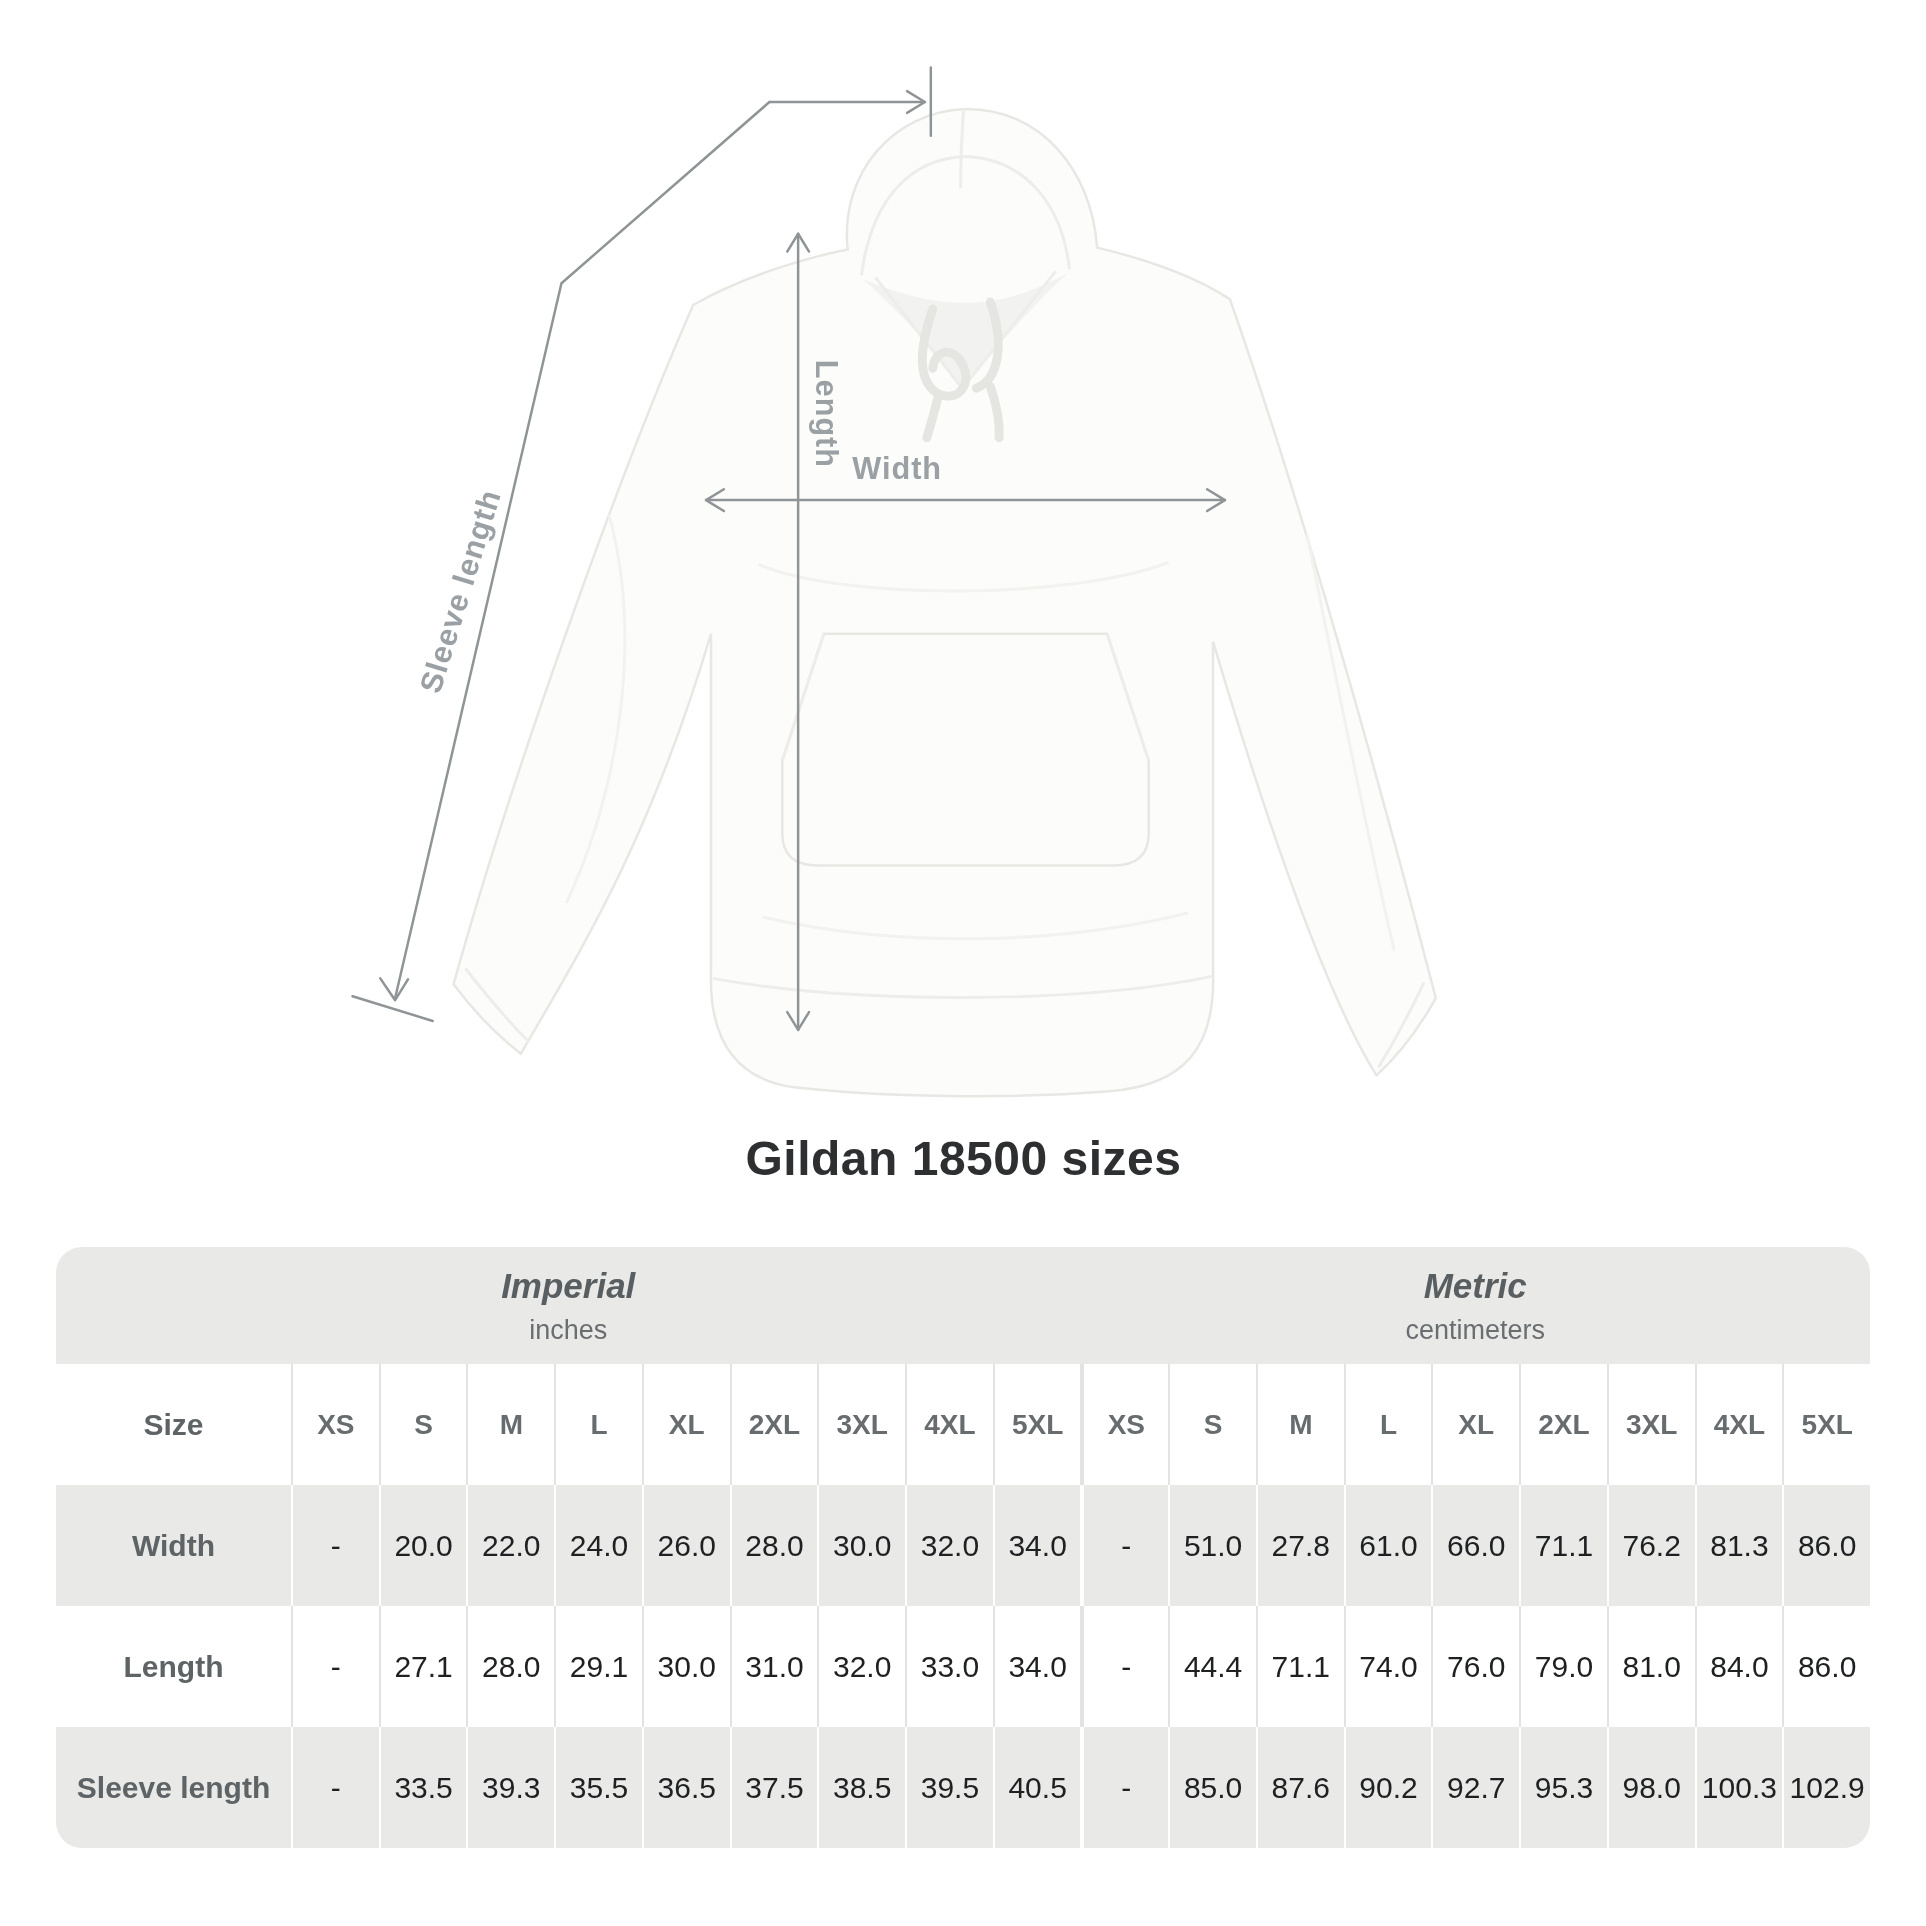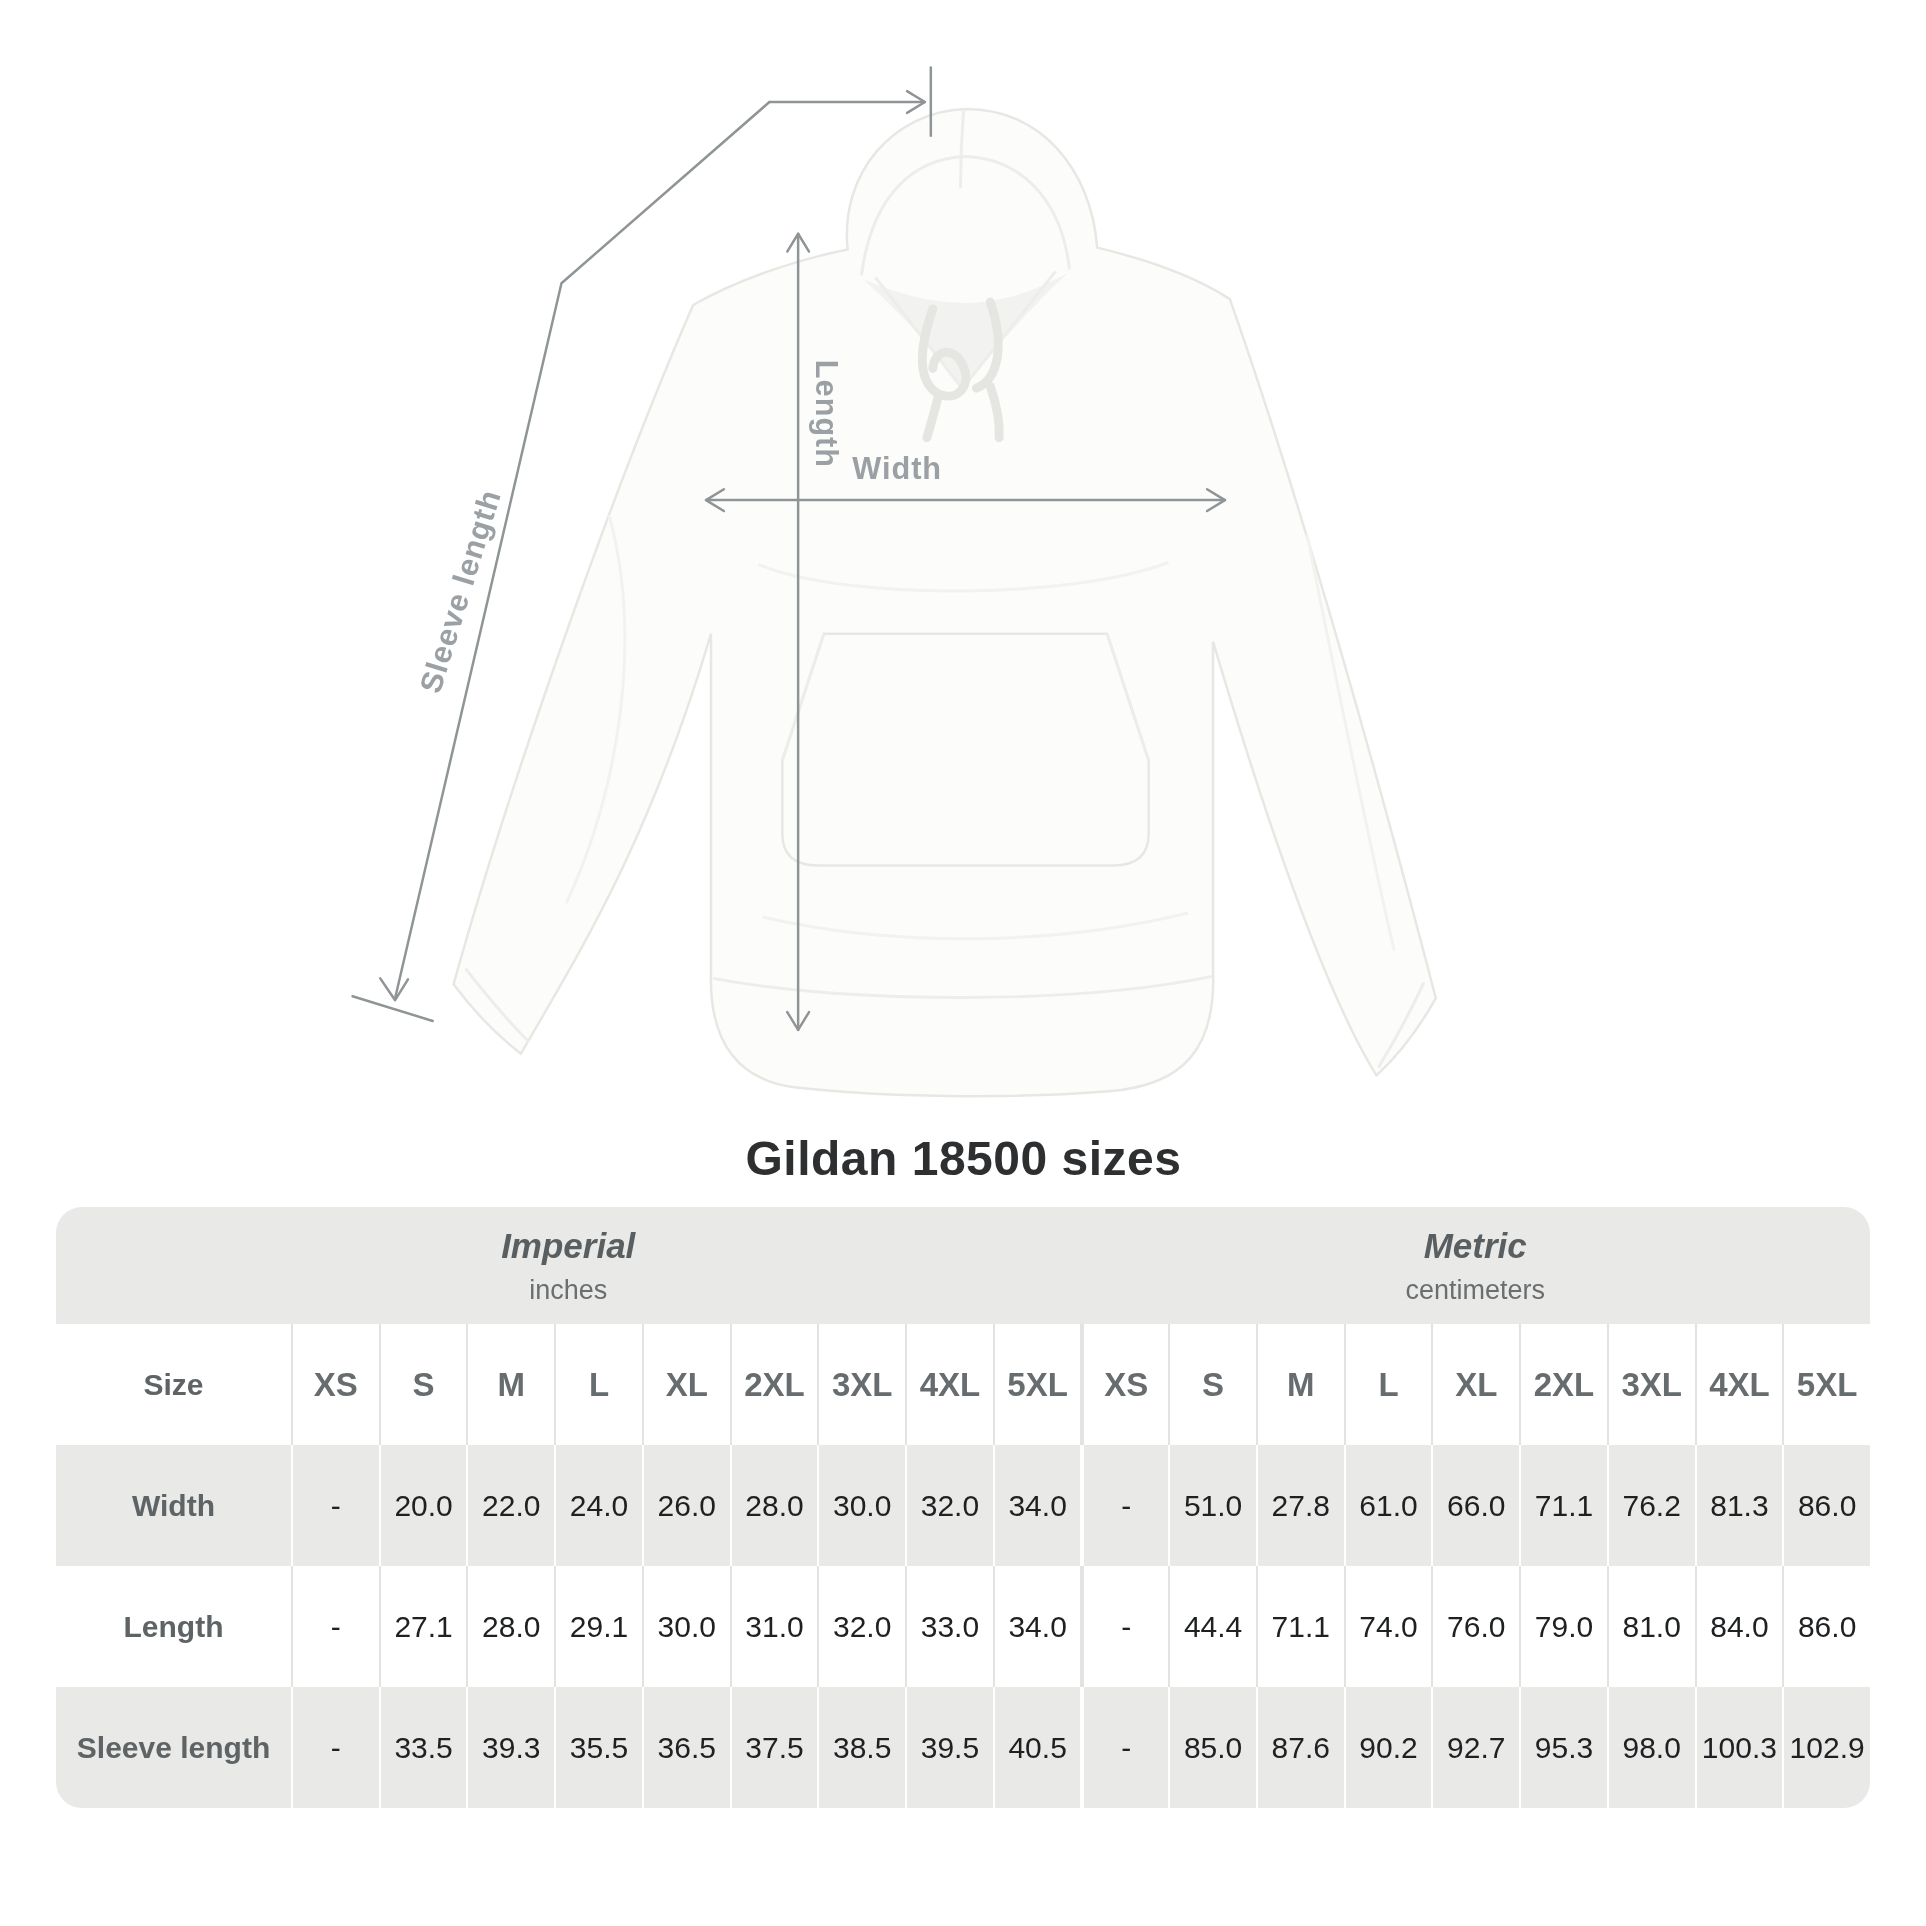--- a/index.html
+++ b/index.html
@@ -15,39 +15,39 @@
   .garment{fill:#fcfcfb;stroke:#e7e7e4;stroke-width:2.5;}
   .seam2{fill:none;stroke:#ededea;stroke-width:3;}
   .crease{fill:none;stroke:#f2f2ef;stroke-width:3;}
   .cord{fill:none;stroke:#e5e5e2;stroke-width:9;stroke-linecap:round;}
   
   .page-title{position:absolute;left:0;top:1131px;width:100%;text-align:center;
     font-size:48px;font-weight:bold;color:#2d2f31;letter-spacing:0.5px;}
   .page-subtitle{position:absolute;left:0;top:1192px;width:100%;text-align:center;
     font-size:29px;font-style:italic;color:#55585a;}
   
-  .size-table{position:absolute;left:56px;top:1207px;width:1814px;border-radius:26px;
+  .size-table{position:absolute;left:56px;top:1247px;width:1814px;border-radius:26px;
     overflow:hidden;}
   .thead,.row{display:grid;grid-template-columns:235px repeat(18,1fr);}
   .thead{height:117px;background:#e9e9e7;}
   .group{display:flex;flex-direction:column;align-items:center;justify-content:center;gap:9px;}
   .g-imperial{grid-column:span 10;}
   .g-metric{grid-column:span 9;}
   .gname{font-size:35px;font-weight:bold;font-style:italic;color:#595e61;}
   .gunit{font-size:27px;color:#6a6e70;}
   .row{height:121px;text-align:center;}
   .cell{display:flex;align-items:center;justify-content:center;min-width:0;}
   .r-white{background:#ffffff;}
   .r-gray{background:#e9e9e7;}
   .r-white .cell + .cell{border-left:2px solid #e3e3e1;}
   .r-gray  .cell + .cell{border-left:2px solid #ffffff;}
   .r-white .cell.msep{border-left-width:4px;}
   .r-gray  .cell.msep{border-left-width:4px;}
   .lbl{font-weight:bold;color:#5e6366;font-size:30px;}
-  .szc{font-weight:bold;color:#676c6f;font-size:33px;}
+  .szc{font-weight:bold;color:#676c6f;font-size:28px;}
   .v{color:#1e2022;font-size:30px;}
 </style>
 </head>
 <body>
 
 <div class="canvas">
 
   <svg class="diagram-svg" width="1927" height="1124" viewBox="0 0 1946 1135">
 
     <g>

